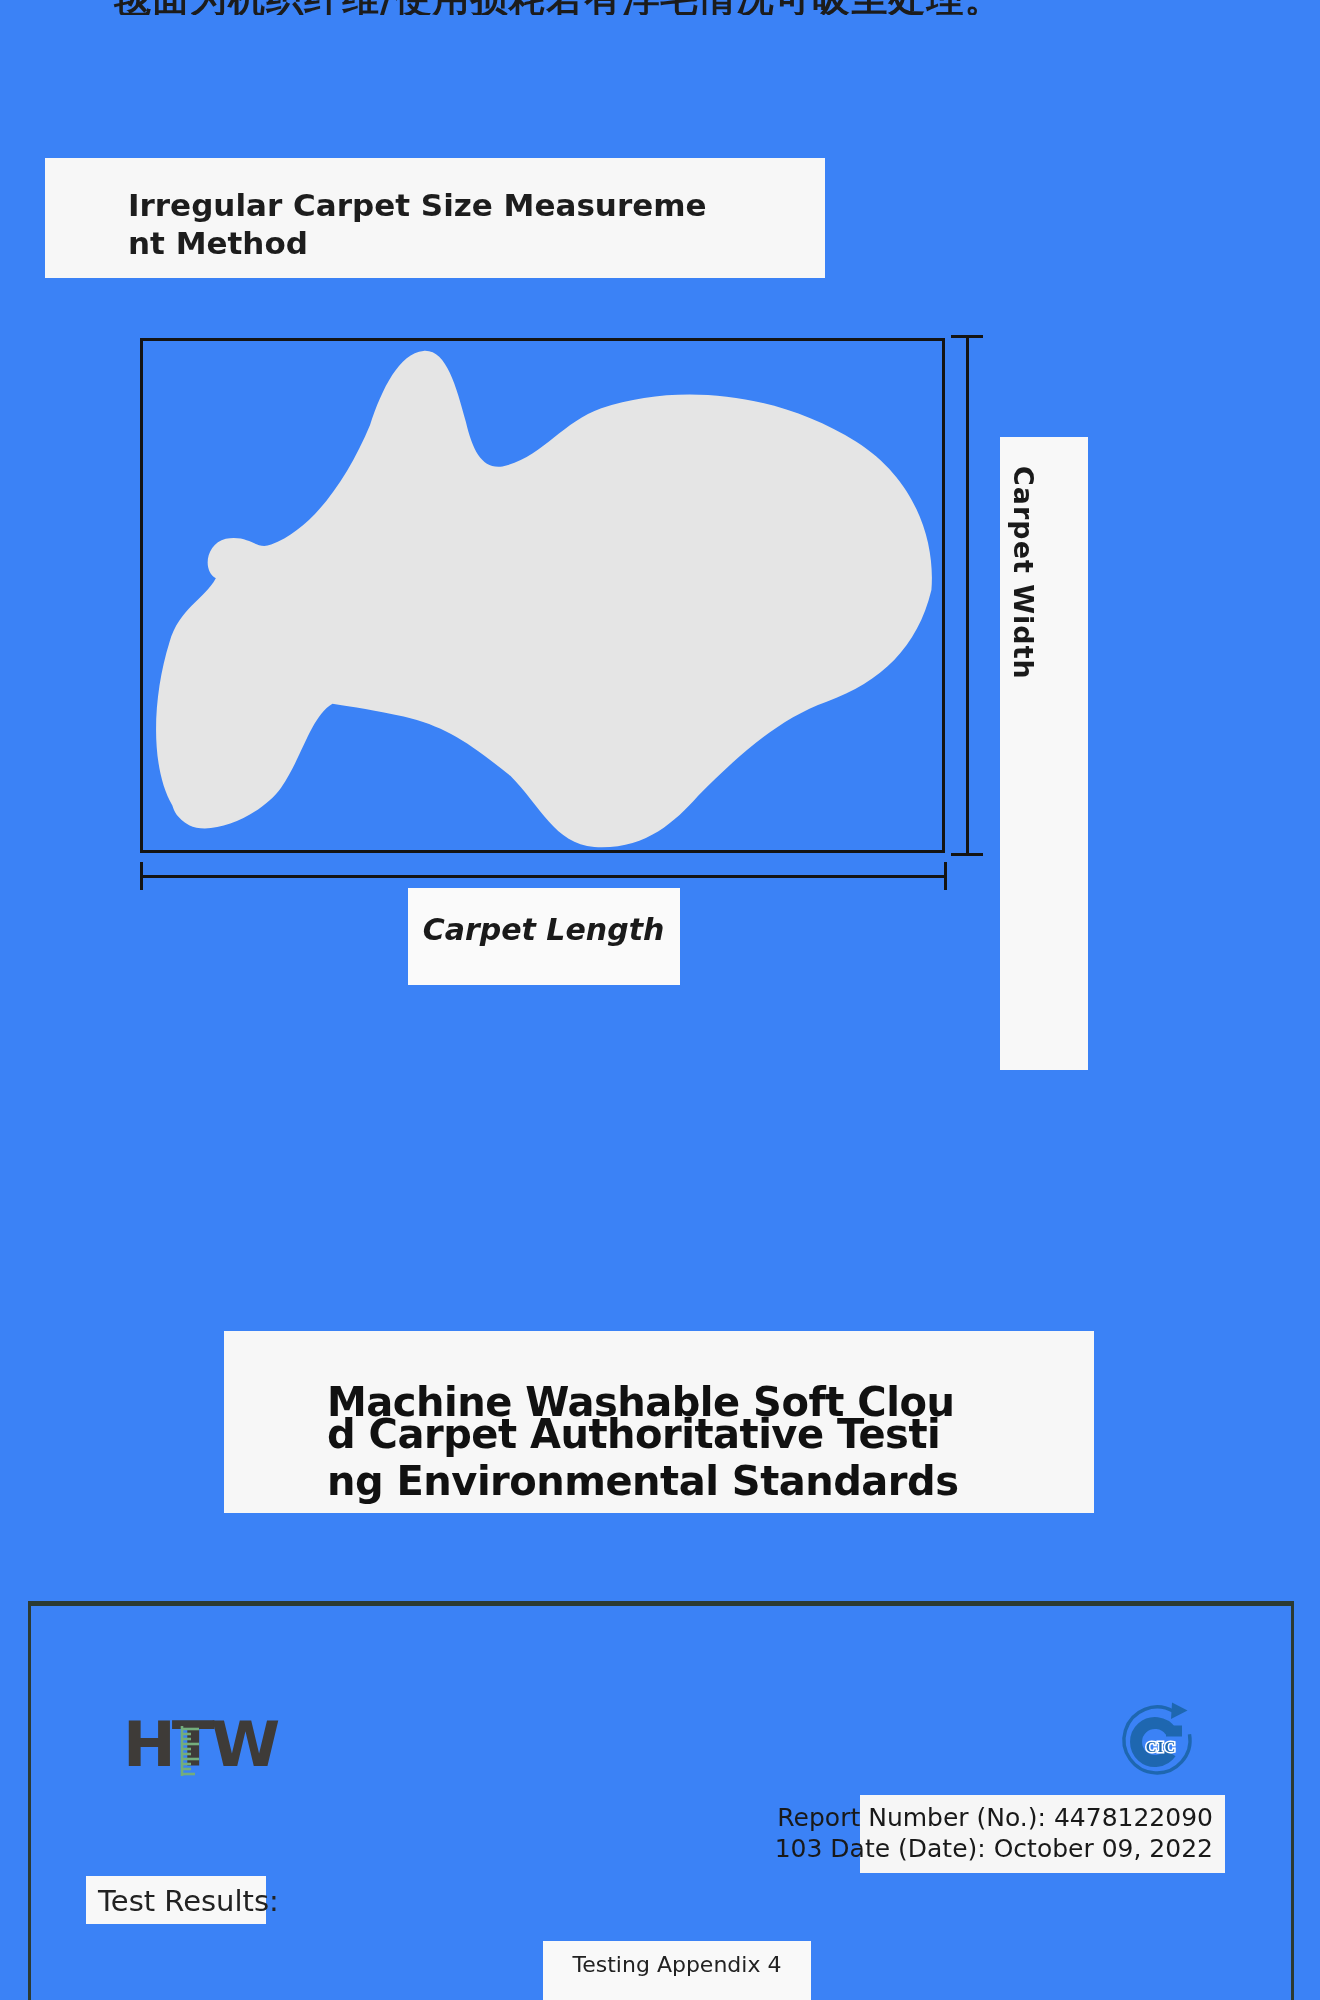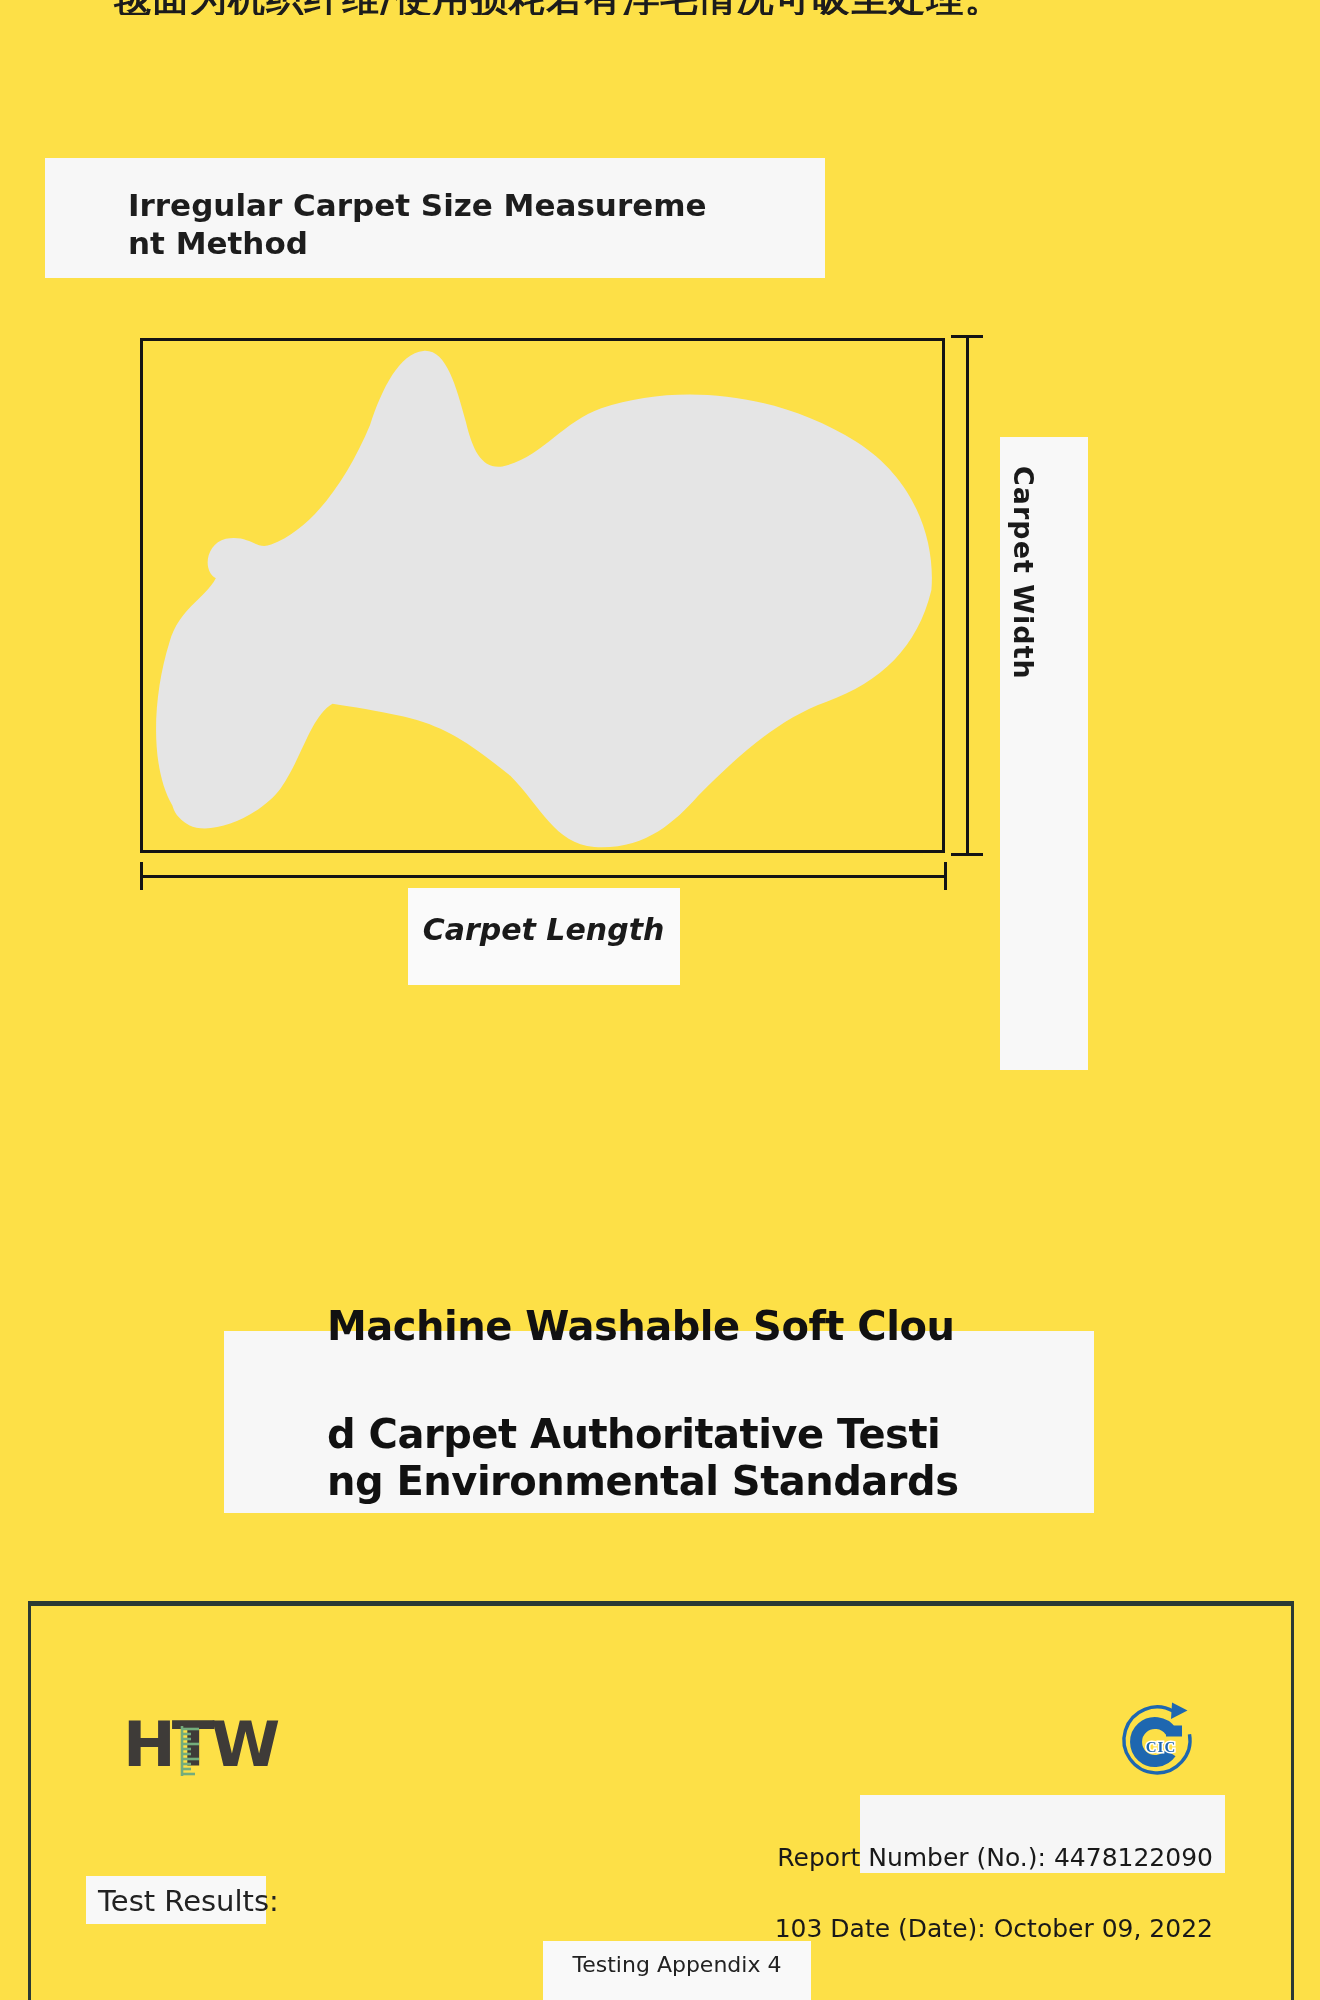--- a/index.html
+++ b/index.html
@@ -1,18 +1,18 @@
 <!DOCTYPE html>
 <html><head>
 <meta charset="utf-8">
 <style>
   html,body{margin:0;padding:0;background:#ffffff;}
   #page{
     position:relative;width:1320px;height:2000px;overflow:hidden;
-    background:#fde047;font-family:"DejaVu Sans","Liberation Sans",sans-serif;
+    background:#3b82f6;font-family:"DejaVu Sans","Liberation Sans",sans-serif;
     color:#1b1b1b;
   }
   .patch{position:absolute;z-index:0;}
   
   #top-note-clip{position:absolute;left:0;top:0;width:1320px;height:15px;overflow:hidden;z-index:2;}
   #top-note{position:absolute;left:114px;top:-26px;font-size:37px;font-weight:600;
     letter-spacing:1px;white-space:nowrap;color:#1c1c1c;}
   
   #sec-title{position:absolute;left:128px;top:186px;font-size:31px;line-height:38px;
     font-weight:bold;color:#1d1d1d;z-index:2;}
@@ -28,33 +28,33 @@
   #hline{left:140px;top:875px;width:807px;height:3px;}
   #hcap-left{left:140px;top:862px;width:3px;height:28px;}
   #hcap-right{left:944px;top:862px;width:3px;height:28px;}
   #width-label{position:absolute;left:1008px;top:466px;writing-mode:vertical-rl;
     font-size:27px;font-weight:bold;color:#1a1a1a;z-index:2;letter-spacing:1px;}
   #length-label{position:absolute;left:140px;top:912px;width:807px;text-align:center;
     font-size:30px;font-weight:bold;color:#1a1a1a;z-index:2;font-style:italic;}
   
   .headline{position:absolute;left:327px;font-size:40px;font-weight:bold;color:#111111;
     letter-spacing:-0.5px;white-space:nowrap;z-index:2;}
-  #headline-1{top:1303px;}
+  #headline-1{top:1379px;}
   #headline-2{top:1411px;}
   #headline-3{top:1458px;}
   
   #cert-box{position:absolute;left:28px;top:1601px;width:1266px;height:430px;
     border:3px solid #2b3a33;border-top-width:5px;box-sizing:border-box;z-index:1;}
   #brand{position:absolute;left:123px;top:1708px;font-size:63px;font-weight:800;
     letter-spacing:-4px;color:#3e3b38;z-index:2;}
   #brand-ruler{position:absolute;left:179px;top:1726px;z-index:3;}
   #cic-logo{position:absolute;left:1116px;top:1699px;z-index:2;}
   #report{position:absolute;right:107px;top:1802px;text-align:right;font-size:25px;
     line-height:31px;color:#191919;z-index:2;}
-  #report span{display:block;margin-top:40px;}
+  #report span{display:block;}
   #test-results{position:absolute;left:98px;top:1884px;font-size:29px;color:#222222;z-index:2;}
   #appendix{position:absolute;left:543px;top:1952px;width:268px;text-align:center;
     font-size:22px;color:#222222;z-index:2;}
 </style>
 </head>
 <body>
 
 <div id="page">
 
   <div class="patch" style="left:45px;top:158px;width:780px;height:120px;background:#f7f7f7;"></div>

